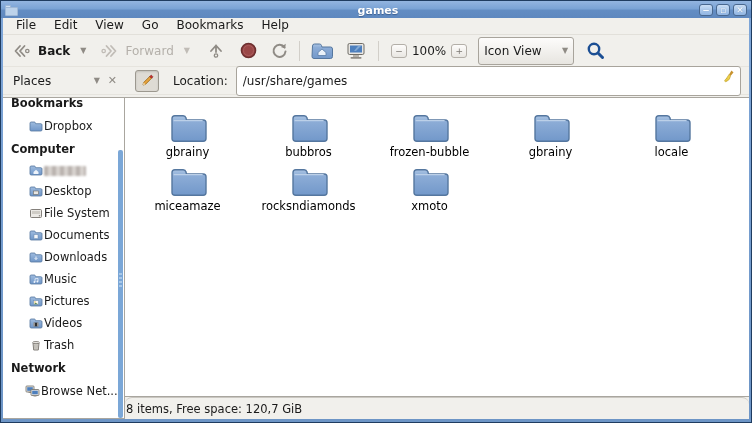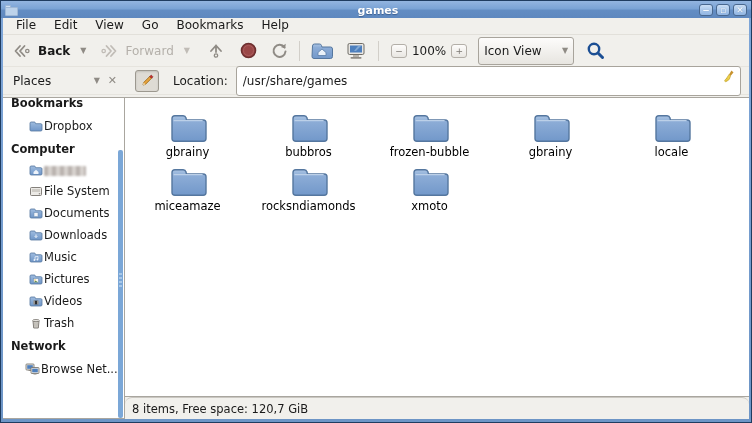--- a/index.html
+++ b/index.html
@@ -114,21 +114,21 @@
   }
   .icon-row{ display:flex; }
   .file-cell{
     width:121px; display:flex; flex-direction:column; align-items:center;
     padding-top:2px; margin-bottom:5px;
   }
   .file-label{ font-size:11.5px; margin-top:2px; color:#000; }
   
   .statusbar{
     height:22px; background:#f1f0ec; border-top:1px solid #cac7c1;
-    display:flex; align-items:center; padding-left:7px; font-size:11.5px;border-radius:7px;
+    display:flex; align-items:center; padding-left:1px; font-size:11.5px;border-radius:7px;
   }
   svg{ display:block; }
 </style>
 </head>
 <body>
 
 <svg width="0" height="0" style="position:absolute" aria-hidden="true">
   <defs>
     <linearGradient id="fgrad" x1="0" y1="0" x2="0" y2="1">
       <stop offset="0" stop-color="#aac4e3"></stop>
@@ -279,20 +279,27 @@
         <div class="side-header">Computer</div>
 
         <div class="side-item">
           <svg class="micon" width="14" height="11" viewBox="0 0 14 11">
               <path d="M1 2.2 q0-1.2 1.2-1.2 h3 q1 0 1.2 .9 l.2 .8 h5.2 q1.2 0 1.2 1.2 v5 q0 1.1 -1.2 1.1 h-9.6 q-1.2 0 -1.2 -1.1 z" fill="url(#fgrad2)" stroke="#55779f" stroke-width="0.8"></path>
               <path d="M4.5 7 L7 4.8 L9.5 7 L9.5 9 L4.5 9 Z" fill="#eef3fa"></path>
             </svg>
           <span class="redacted-name"></span>
         </div>
 
+        <div class="side-item">
+          <svg class="micon" width="14" height="11" viewBox="0 0 14 11">
+              <path d="M1 2.2 q0-1.2 1.2-1.2 h3 q1 0 1.2 .9 l.2 .8 h5.2 q1.2 0 1.2 1.2 v5 q0 1.1 -1.2 1.1 h-9.6 q-1.2 0 -1.2 -1.1 z" fill="url(#fgrad2)" stroke="#55779f" stroke-width="0.8"></path>
+              <rect x="4.5" y="5" width="5" height="3.4" fill="#e8e6e2" stroke="#6f6c66" stroke-width="0.6"></rect>
+            </svg>
+          <span>Desktop</span>
+        </div>
 
         <div class="side-item">
           <svg class="micon" width="14" height="11" viewBox="0 0 14 11">
               <rect x="1.5" y="1.5" width="11" height="8" rx="1" fill="#eceae6" stroke="#77736d" stroke-width="0.9"></rect>
               <rect x="3" y="3" width="8" height="3" fill="#cfccc6"></rect>
               <circle cx="10.5" cy="7.8" r="0.8" fill="#8f8b85"></circle>
             </svg>
           <span>File System</span>
         </div>
 

